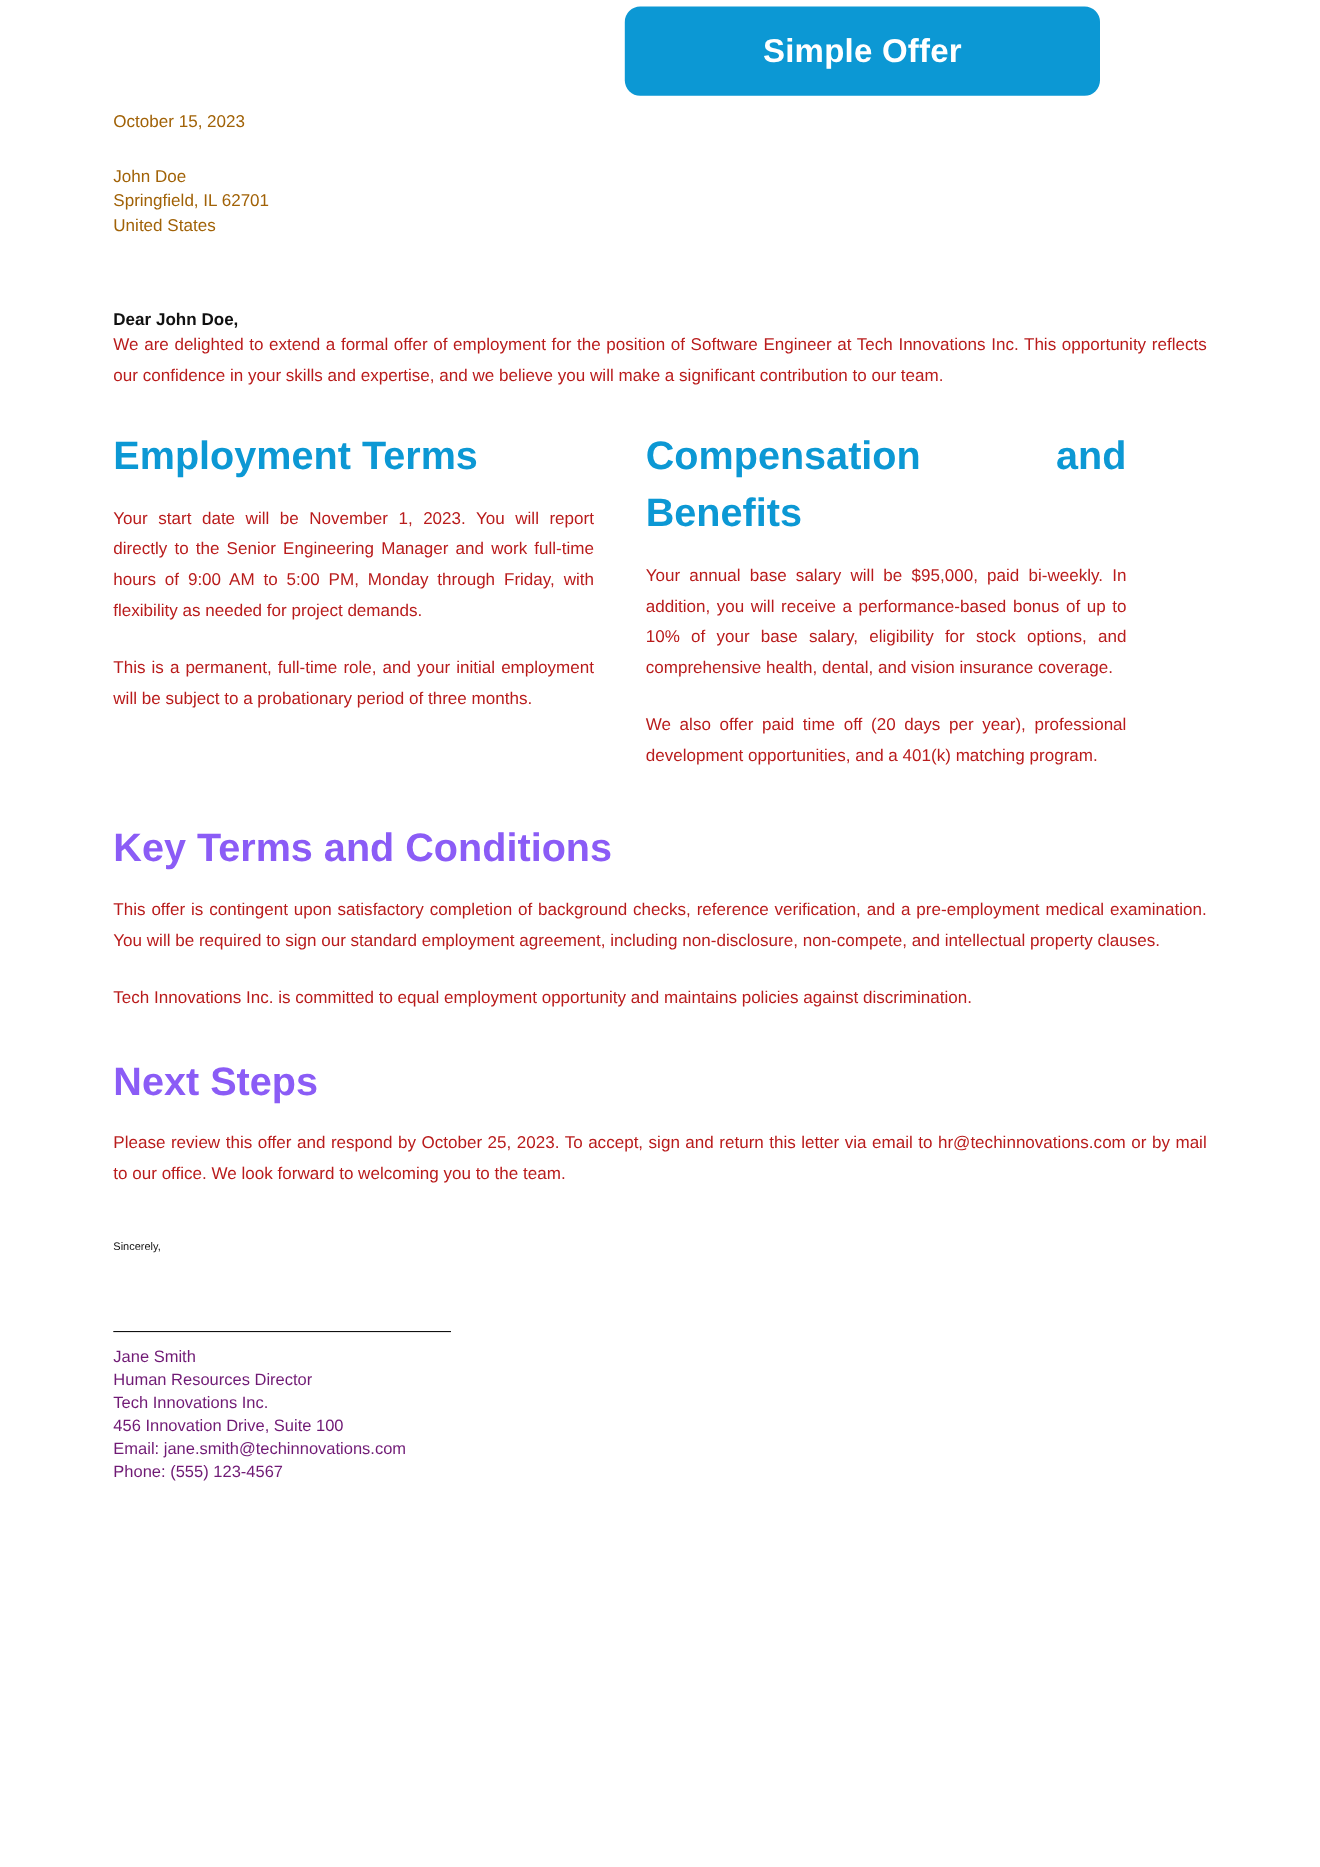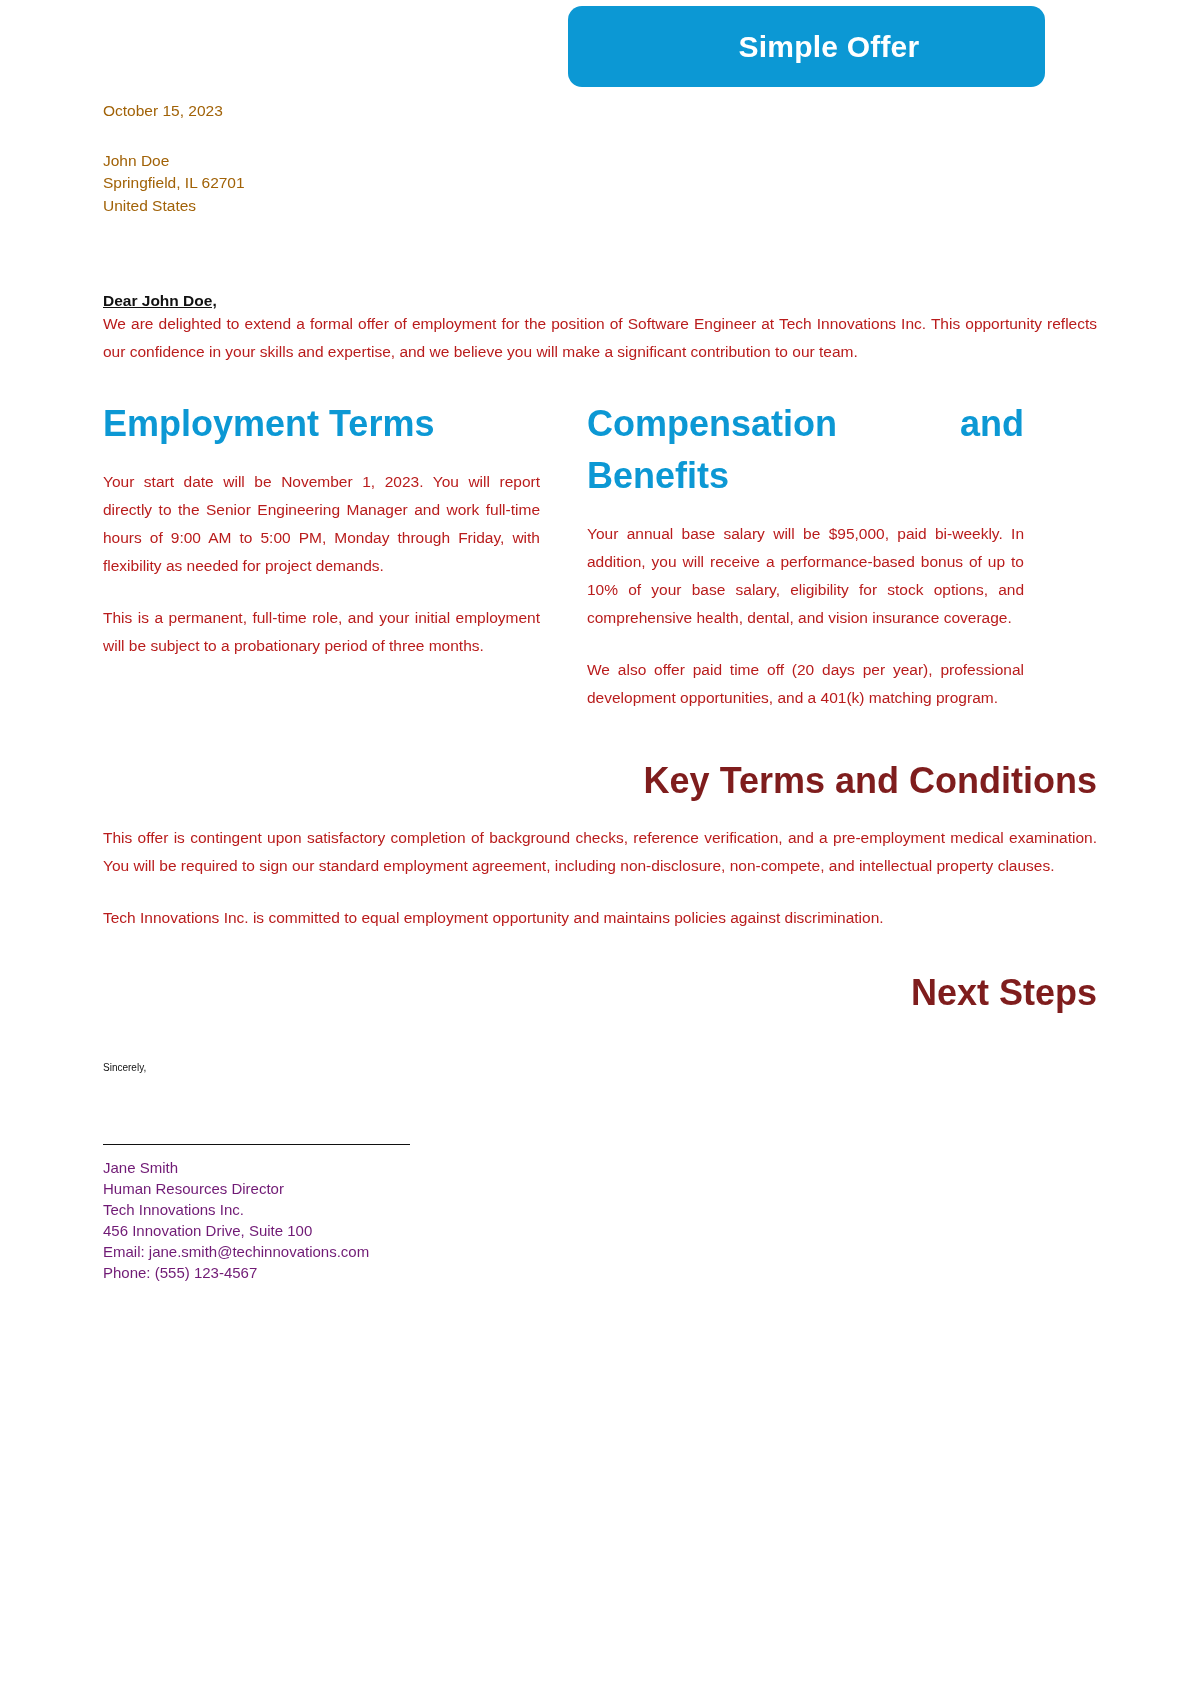--- a/index.html
+++ b/index.html
@@ -43,36 +43,34 @@
     position: absolute;
     left: 465px;
     top: 6px;
     width: 432px;
     height: 81px;
     background: #0c98d4;
     border-radius: 14px;
     display: flex;
     align-items: center;
     justify-content: center;
-    padding-left: 45px;
   }
   .title-badge-text {
     color: #ffffff;
     font-size: 30px;
     font-weight: bold;
     letter-spacing: 0.2px;
   }
 
   
   .greeting {
     font-size: 15.5px;
     font-weight: bold;
-    margin-top: 42px;
+    margin-top: 32px;
     color: #111111;
-    text-decoration: underline;
   }
   p.body-text {
     font-size: 15.5px;
     line-height: 28px;
     text-align: justify;
     color: #b91c1c;
     margin: 0;
   }
   .intro {
     margin-top: 26px;
@@ -101,26 +99,25 @@
   }
   .col p.body-text + p.body-text {
     margin-top: 24px;
   }
 
   
   .section-block {
     margin-top: 46px;
   }
   h2.wide-heading {
-    color: #7f1d1d;
+    color: #8b5cf6;
     font-size: 36px;
     font-weight: bold;
     line-height: 46px;
     margin: 0 0 20px 0;
-    text-align: right;
   }
   .section-block p.body-text + p.body-text {
     margin-top: 24px;
   }
 
   .next-steps-block {
     margin-top: 38px;
   }
 
   
@@ -180,20 +177,21 @@
   </div>
 
   <div class="section-block">
     <h2 class="wide-heading">Key Terms and Conditions</h2>
     <p class="body-text">This offer is contingent upon satisfactory completion of background checks, reference verification, and a pre-employment medical examination. You will be required to sign our standard employment agreement, including non-disclosure, non-compete, and intellectual property clauses.</p>
     <p class="body-text">Tech Innovations Inc. is committed to equal employment opportunity and maintains policies against discrimination.</p>
   </div>
 
   <div class="section-block next-steps-block">
     <h2 class="wide-heading">Next Steps</h2>
+    <p class="body-text">Please review this offer and respond by October 25, 2023. To accept, sign and return this letter via email to hr@techinnovations.com or by mail to our office. We look forward to welcoming you to the team.</p>
   </div>
 
   <div class="sincerely">Sincerely,</div>
 
   <div class="sig-line"></div>
 
   <div class="sig-block">
     <div>Jane Smith</div>
     <div>Human Resources Director</div>
     <div>Tech Innovations Inc.</div>

